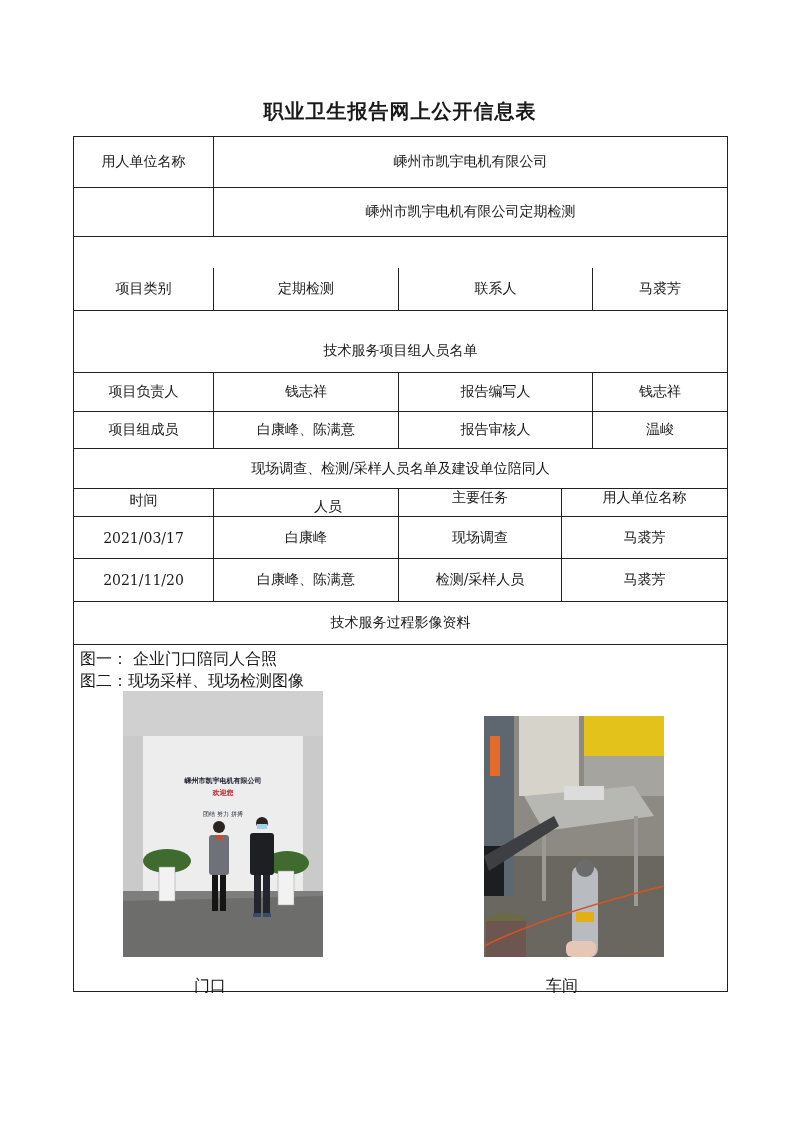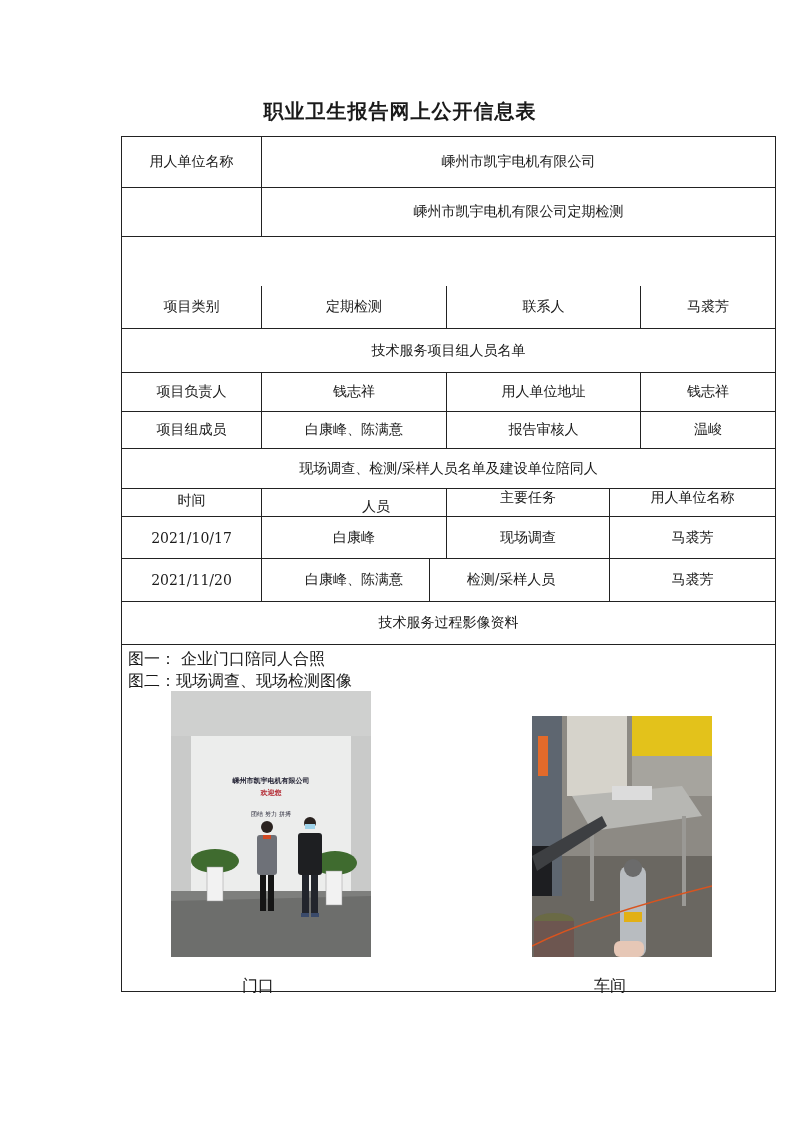--- a/index.html
+++ b/index.html
@@ -1,21 +1,21 @@
 <!DOCTYPE html>
 <html><head>
 <meta charset="utf-8">
 <style>
   html,body{margin:0;padding:0;background:#ffffff;}
   body{width:800px;height:1131px;position:relative;overflow:hidden;
        font-family:"DejaVu Serif","Liberation Serif",serif;color:#1a1a1a;}
   .title{position:absolute;left:0;top:98px;width:800px;text-align:center;
          font-size:20px;font-weight:bold;letter-spacing:1px;}
   .tbl{position:absolute;left:73px;top:136px;width:655px;height:856px;
-       border:1.5px solid #222;box-sizing:border-box;margin-left:48px;}
+       border:1.5px solid #222;box-sizing:border-box;}
   .row{position:absolute;left:0;width:100%;border-bottom:1.3px solid #222;box-sizing:border-box;}
   .cell{position:absolute;top:0;height:100%;display:flex;align-items:center;justify-content:center;
         font-size:14px;box-sizing:border-box;}
   .bl{border-left:1.3px solid #222;}
   .photos{position:absolute;left:0;top:508px;width:100%;height:348px;}
   .cap{position:absolute;font-size:16px;}
   .ph{position:absolute;overflow:hidden;}
 </style>
 </head>
 <body>
@@ -27,35 +27,35 @@
   <div class="row" style="top:0;height:51px;">
     <div class="cell" style="left:0;width:139px;">用人单位名称</div>
     <div class="cell bl" style="left:139px;right:0;">嵊州市凯宇电机有限公司</div>
   </div>
 
   <div class="row" style="top:51px;height:49px;">
     <div class="cell bl" style="left:139px;right:0;">嵊州市凯宇电机有限公司定期检测</div>
   </div>
 
 
-  <div class="row" style="top:149px;height:43px;">
+  <div class="row" style="top:131px;height:43px;">
     <div class="cell" style="left:0;width:139px;">项目类别</div>
     <div class="cell bl" style="left:139px;width:185px;">定期检测</div>
     <div class="cell bl" style="left:324px;width:194px;">联系人</div>
     <div class="cell bl" style="left:518px;right:0;">马裘芳</div>
   </div>
 
   <div class="row" style="top:192px;height:44px;">
     <div class="cell" style="left:0;right:0;">技术服务项目组人员名单</div>
   </div>
 
   <div class="row" style="top:236px;height:39px;">
     <div class="cell" style="left:0;width:139px;">项目负责人</div>
     <div class="cell bl" style="left:139px;width:185px;">钱志祥</div>
-    <div class="cell bl" style="left:324px;width:194px;">用人单位地址</div>
+    <div class="cell bl" style="left:324px;width:194px;">报告编写人</div>
     <div class="cell bl" style="left:518px;right:0;">钱志祥</div>
   </div>
 
   <div class="row" style="top:275px;height:37px;">
     <div class="cell" style="left:0;width:139px;">项目组成员</div>
     <div class="cell bl" style="left:139px;width:185px;">白康峰、陈满意</div>
     <div class="cell bl" style="left:324px;width:194px;">报告审核人</div>
     <div class="cell bl" style="left:518px;right:0;">温峻</div>
   </div>
 
@@ -64,40 +64,40 @@
   </div>
 
   <div class="row" style="top:352px;height:28px;">
     <div class="cell" style="left:0;width:139px;align-items:flex-start;padding-top:3px;">时间</div>
     <div class="cell bl" style="left:139px;width:185px;align-items:flex-end;padding-bottom:0px;padding-left:44px;">人员</div>
     <div class="cell bl" style="left:324px;width:163px;align-items:flex-start;">主要任务</div>
     <div class="cell bl" style="left:487px;right:0;align-items:flex-start;">用人单位名称</div>
   </div>
 
   <div class="row" style="top:380px;height:42px;">
-    <div class="cell" style="left:0;width:139px;">2021/10/17</div>
+    <div class="cell" style="left:0;width:139px;">2021/03/17</div>
     <div class="cell bl" style="left:324px;width:163px;">现场调查</div>
     <div class="cell bl" style="left:139px;width:185px;">白康峰</div>
     <div class="cell bl" style="left:487px;right:0;">马裘芳</div>
   </div>
 
   <div class="row" style="top:422px;height:43px;">
     <div class="cell" style="left:0;width:139px;">2021/11/20</div>
     <div class="cell bl" style="left:139px;width:185px;">白康峰、陈满意</div>
-    <div class="cell bl" style="left:307px;width:163px;">检测/采样人员</div>
+    <div class="cell bl" style="left:324px;width:163px;">检测/采样人员</div>
     <div class="cell bl" style="left:487px;right:0;">马裘芳</div>
   </div>
 
   <div class="row" style="top:465px;height:43px;">
     <div class="cell" style="left:0;right:0;">技术服务过程影像资料</div>
   </div>
 
   <div class="photos">
     <div class="cap" style="left:6px;top:4px;">图一：  企业门口陪同人合照</div>
-    <div class="cap" style="left:6px;top:26px;">图二：现场调查、现场检测图像</div>
+    <div class="cap" style="left:6px;top:26px;">图二：现场采样、现场检测图像</div>
 
     <div class="ph" style="left:49px;top:46px;width:200px;height:266px;background:#d8d9d8;">
       <svg width="200" height="266" viewBox="0 0 200 266">
         <rect x="0" y="0" width="200" height="266" fill="#dcdddc"></rect>
         <rect x="0" y="0" width="200" height="45" fill="#cfd0cf"></rect>
         <rect x="20" y="45" width="160" height="155" fill="#ecedec"></rect>
         <rect x="0" y="45" width="20" height="170" fill="#c9cac9"></rect>
         <rect x="180" y="45" width="20" height="170" fill="#c9cac9"></rect>
         <rect x="0" y="200" width="200" height="66" fill="#7e7f7d"></rect>
         <polygon points="0,210 200,205 200,266 0,266" fill="#6d6e6c"></polygon>

